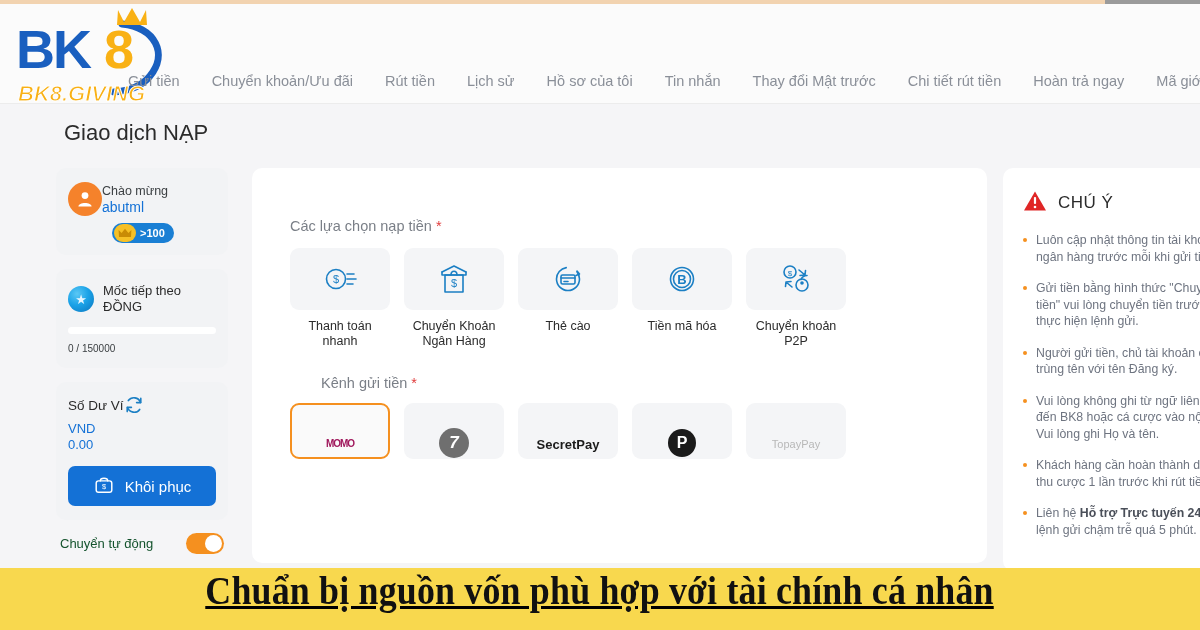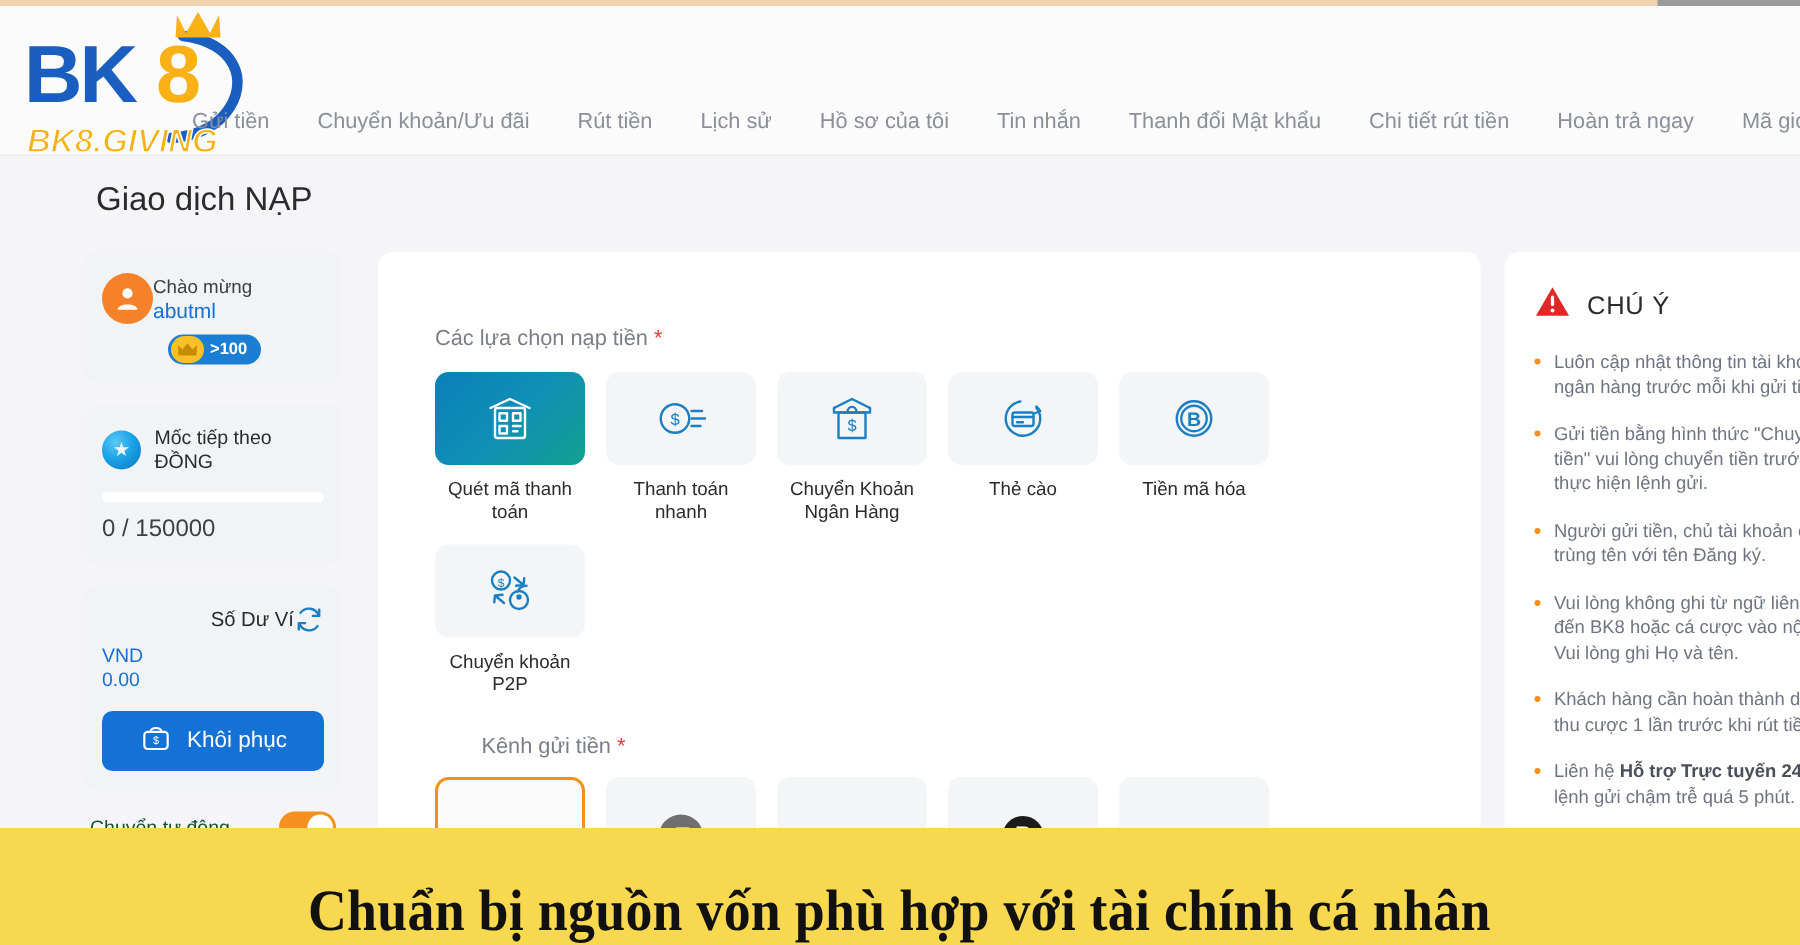--- a/index.html
+++ b/index.html
@@ -60,24 +60,24 @@
 
   .mile-card { margin-top:14px; padding:14px 12px 14px 12px; }
   .mile-row { display:flex; align-items:center; gap:9px; }
   .globe { width:26px; height:26px; border-radius:50%;
            background:radial-gradient(circle at 35% 30%, #5bc8f5 0%, #1ba3e8 45%, #0b74bd 100%);
            flex:0 0 26px; display:flex; align-items:center; justify-content:center;
            font-size:13px; color:#e7f6ff; }
   .mile-text { font-size:13px; color:#2b2b2b; line-height:16px; }
   .progress { margin-top:12px; height:7px; border-radius:4px; background:#fff; overflow:hidden; }
   .progress .bar { height:100%; width:0%; background:#1471d6; }
-  .progress-label { margin-top:9px; font-size:16px; color:#3c4043; }
+  .progress-label { margin-top:9px; font-size:10px; color:#3c4043; }
 
   .wallet-card { margin-top:14px; padding:13px 12px 14px 12px; }
-  .wallet-head { display:flex; align-items:center; justify-content:flex-end; }
+  .wallet-head { display:flex; align-items:center; justify-content:flex-start; }
   .wallet-title { font-size:13.5px; color:#2b2b2b; }
   .refresh { width:20px; height:20px; color:#1471d6; }
   .cur { margin-top:6px; font-size:13px; color:#1471d6; line-height:16px; }
   .amt { font-size:13px; color:#1471d6; line-height:16px; }
   .restore-btn {
     margin-top:13px; width:100%; height:40px; border:0; border-radius:7px; background:#1471d6;
     color:#fff; font-size:15px; font-family:"Liberation Sans", sans-serif;
     display:flex; align-items:center; justify-content:center; gap:10px; cursor:pointer;
   }
   .auto-row { margin-top:13px; display:flex; align-items:center; justify-content:space-between; padding:0 4px; }
@@ -119,22 +119,22 @@
   .notice li b { color:#4a4f59; font-weight:700; }
 
   .chat {
     margin-top:14px; width:250px; height:46px; background:#f4f5f7; border-radius:8px;
     display:flex; align-items:center; gap:14px; padding-left:46px; cursor:pointer;
   }
   .chat-label { font-size:14.5px; color:#3c4043; }
 
   
   .banner {
-    position:absolute; left:0; bottom:0; width:1200px; height:78px; background:#f8d84e;
-    display:flex; align-items:flex-end; justify-content:center;
+    position:absolute; left:0; bottom:0; width:1200px; height:62px; background:#f8d84e;
+    display:flex; align-items:flex-start; justify-content:center;text-decoration:underline;
   }
   .banner .btext {
     font-family:"Liberation Serif", serif; font-weight:700; font-size:39px; color:#111;
     transform:scaleX(.92); letter-spacing:.2px;
   }
   .icon-line { stroke:#1b7fc4; stroke-width:1.6; fill:none; stroke-linecap:round; stroke-linejoin:round; }
   .icon-white { stroke:#fff; stroke-width:1.6; fill:none; stroke-linecap:round; stroke-linejoin:round; }
 </style>
 </head>
 <body>
@@ -160,21 +160,21 @@
     </svg>
   </div>
 
   <nav class="nav">
     <a href="#">Gửi tiền</a>
     <a href="#">Chuyển khoản/Ưu đãi</a>
     <a href="#">Rút tiền</a>
     <a href="#">Lịch sử</a>
     <a href="#">Hồ sơ của tôi</a>
     <a href="#">Tin nhắn</a>
-    <a href="#">Thanh đổi Mật khẩu</a>
+    <a href="#">Thay đổi Mật trước</a>
     <a href="#">Chi tiết rút tiền</a>
     <a href="#">Hoàn trả ngay</a>
     <a href="#">Mã giới thiệu</a>
 
   </nav>
 </div>
 
 <div class="page-title">Giao dịch NẠP</div>
 
 <aside class="sidebar">
@@ -255,33 +255,20 @@
 <main class="main">
   <div class="main-inner">
 
     <div class="section-label">
       <span>Các lựa chọn nạp tiền</span>
       <span class="req">*</span>
     </div>
 
     <div class="grid">
 
-      <div class="opt active">
-        <div class="tile">
-          <svg width="34" height="34" viewBox="0 0 34 34">
-            <path d="M4 10 L17 4 L30 10" class="icon-white"></path>
-            <rect x="7" y="10" width="20" height="20" rx="1.5" class="icon-white"></rect>
-            <rect x="10" y="13.5" width="5" height="5" class="icon-white"></rect>
-            <rect x="19" y="13.5" width="5" height="5" class="icon-white"></rect>
-            <rect x="10" y="22" width="5" height="5" class="icon-white"></rect>
-            <path d="M19 22 L24 22 M19 25.5 L22 25.5" class="icon-white"></path>
-          </svg>
-        </div>
-        <div class="tlabel">Quét mã thanh toán</div>
-      </div>
 
 
       <div class="opt">
         <div class="tile">
           <svg width="34" height="30" viewBox="0 0 34 30">
             <circle cx="13" cy="15" r="9.5" class="icon-line"></circle>
             <text x="13" y="19" text-anchor="middle" font-size="11" fill="#1b7fc4" font-family="Liberation Sans, sans-serif">$</text>
             <path d="M24 10 L31 10 M24 15 L33 15 M24 20 L30 20" class="icon-line"></path>
           </svg>
         </div>

